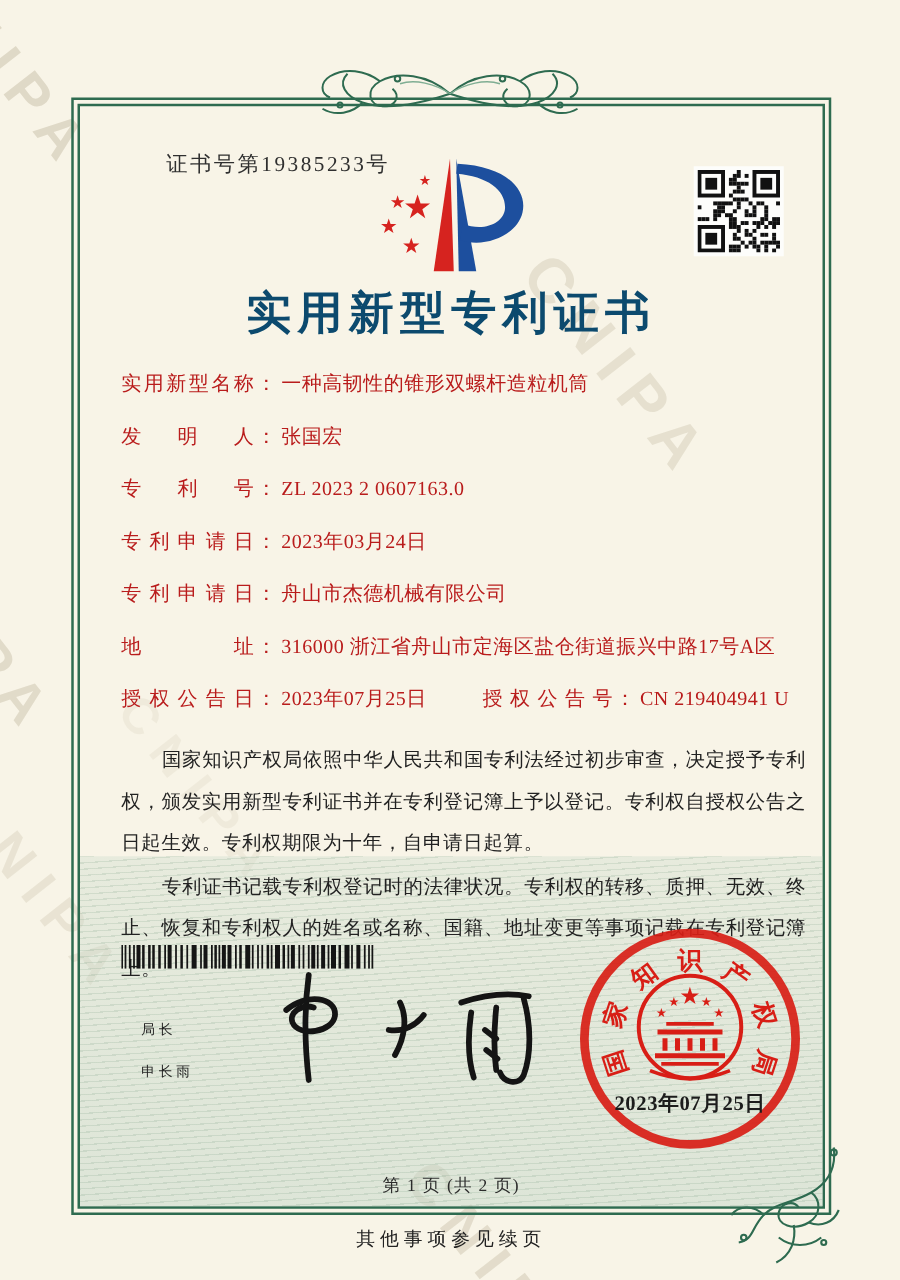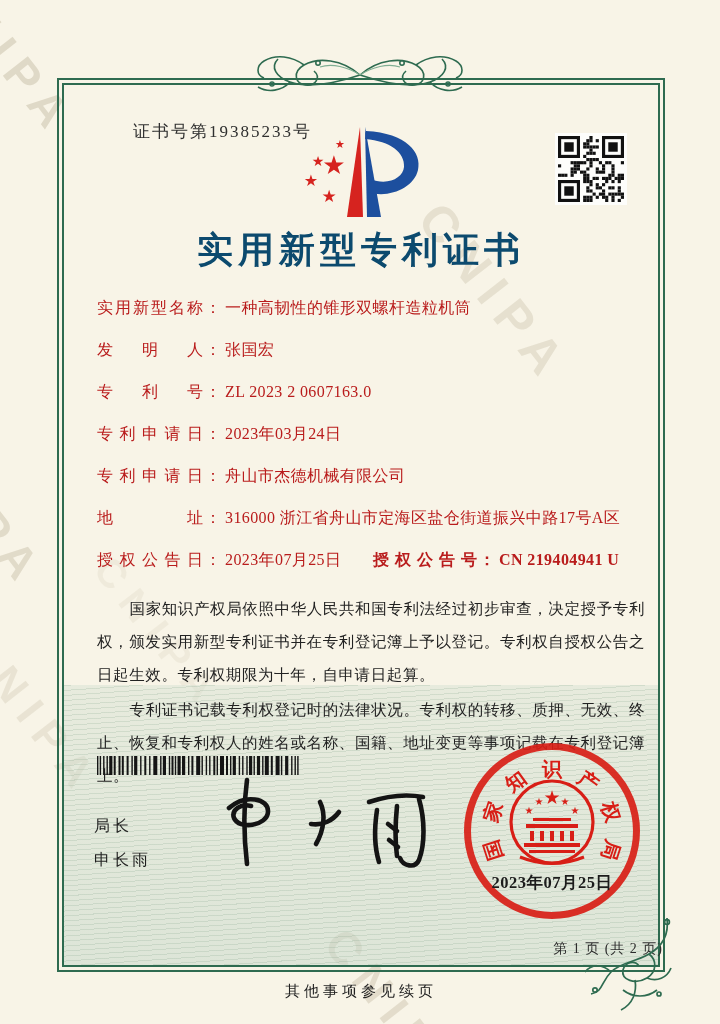--- a/index.html
+++ b/index.html
@@ -29,44 +29,44 @@
   .qr { position:absolute; left:496px; top:53px; width:72px; height:72px; background:#fdfdfb; padding:3px; }
 
   .title { position:absolute; left:0; top:146px; width:100%; text-align:center;
            font-size:36px; font-weight:bold; letter-spacing:5px; color:#0c4a6e; }
 
   .fields { position:absolute; left:38px; top:218px; width:540px; font-size:16px; color:#b91c1c; }
   .field-row { position:relative; height:20px; line-height:20px; margin-bottom:22px; white-space:nowrap; }
   .flabel { display:inline-block; width:106px; text-align:justify; text-align-last:justify; vertical-align:top; }
   .colon { display:inline-block; margin:0 4px 0 2px; }
   .fvalue { letter-spacing:0.4px; }
-  .grant-pair { position:absolute; left:276px; top:0; white-space:nowrap;font-weight:bold; }
+  .grant-pair { position:absolute; left:289px; top:0; white-space:nowrap; }
   .grant-pair .flabel { width:104px; }
 
   .paras { position:absolute; left:38px; right:18px; top:512px; font-size:15.5px;
            line-height:33px; color:#222; letter-spacing:0.6px; text-align:justify; }
   .paras p { text-indent:2.1em; }
   .paras p + p { margin-top:2px; }
 
   .barcode { position:absolute; left:38px; top:676px; width:206px; height:19px; }
 
-  .signer { position:absolute; left:35px; font-size:16px; color:#1e1e1e; letter-spacing:3px; }
+  .signer { position:absolute; left:54px; font-size:11px; color:#1e1e1e; letter-spacing:3px; }
   .signer.t1 { top:736px; }
   .signer.t2 { top:770px; }
   .signature { position:absolute; left:130px; top:688px; width:262px; height:112px; }
 
   .seal { position:absolute; left:405px; top:663px; width:176px; height:176px;
           border:7px solid rgba(216,30,22,0.92); border-radius:50%; z-index:2; }
   .seal-char { position:absolute; left:50%; top:50%; width:22px; height:22px; margin:-11px 0 0 -11px;
                font-size:20px; font-weight:bold; color:#d81e16; text-align:center; line-height:22px; }
   .seal-date { position:absolute; left:0; width:100%; top:122px; text-align:center;
                font-size:16.5px; font-weight:600; color:#1c1c1c; letter-spacing:0.5px; }
   .emblem { position:absolute; left:50%; top:47%; transform:translate(-50%,-50%); }
 
-  .page-info { position:absolute; left:0; width:100%; top:860px; text-align:right;
+  .page-info { position:absolute; left:0; width:100%; top:860px; text-align:center;
                font-size:14px; color:#2c2c2c; letter-spacing:1px; }
 
   .continuation { position:absolute; left:57px; width:608px; top:982px; text-align:center;
                   font-size:15px; color:#222; letter-spacing:4px; z-index:1; }
 
   .ornament-top { position:absolute; left:248px; top:51px; z-index:2; }
   .ornament-corner { position:absolute; left:583px; top:916px; z-index:2; }
 </style>
 </head>
 <body>

